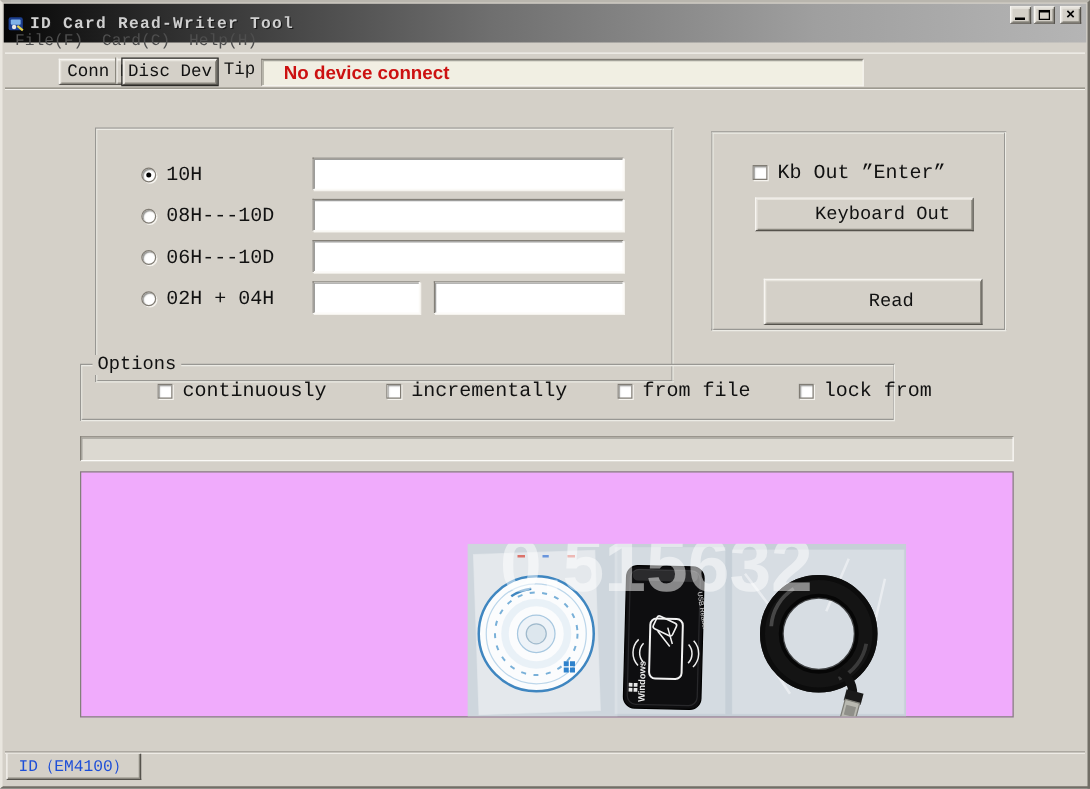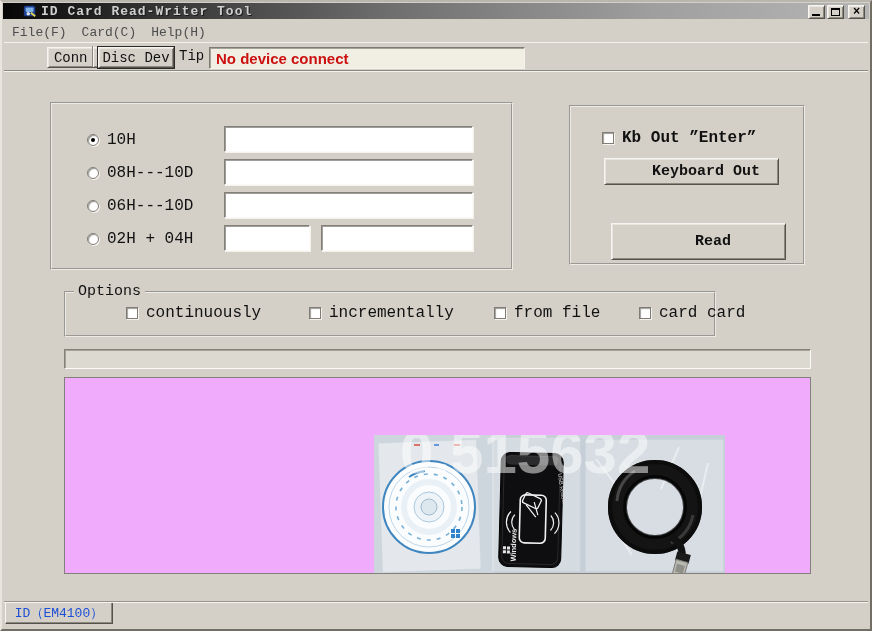--- a/index.html
+++ b/index.html
@@ -6,23 +6,23 @@
   *{box-sizing:border-box;}
   .window{
     position:relative;width:872px;height:631px;background:#d4d0c8;
     font-family:"Liberation Mono","DejaVu Sans Mono",monospace;color:#111;
     border-left:2px solid #e9e6df;border-top:2px solid #b9b6ae;
     border-right:2px solid #716e66;border-bottom:2px solid #716e66;
     overflow:hidden;
   }
   
   .titlebar{
-    position:absolute;left:1px;top:1px;right:1px;height:16px;
+    position:absolute;left:1px;top:1px;right:1px;height:31px;
     background:linear-gradient(90deg,#060606 0%,#2e2e2e 15%,#6f6f6f 45%,#9f9f9f 75%,#b5b5b5 100%);
-    display:flex;align-items:center;padding-left:20px;
+    display:flex;align-items:center;padding-left:3px;
   }
   .app-icon{width:14px;height:14px;margin-right:4px;flex:0 0 auto;}
   .title-text{
     font-size:13px;font-weight:bold;color:#cfcfcf;letter-spacing:1px;
     text-shadow:1px 1px 0 #1a1a1a;white-space:nowrap;
   }
   .win-controls{position:absolute;right:4px;top:2px;display:flex;gap:2px;}
   .win-btn{
     width:17px;height:14px;background:#d4d0c8;position:relative;cursor:default;
     border:1px solid;border-color:#f7f5f1 #55524c #55524c #f7f5f1;
@@ -53,25 +53,25 @@
     box-shadow:inset 1px 1px 0 #e8e5de,inset -1px -1px 0 #8b887f;
     display:flex;align-items:center;justify-content:center;white-space:nowrap;
   }
   .tb-btn.default{outline:1px solid #2b2a27;}
   .tb-sep{
     position:absolute;left:88px;top:3px;height:21px;width:2px;
     border-left:1px solid #8b887f;border-right:1px solid #f7f5f1;
   }
   .tip-label{position:absolute;left:175px;top:5px;font-size:14px;color:#111;}
   .tip-box{
-    position:absolute;left:205px;top:4px;width:316px;height:22px;
+    position:absolute;left:205px;top:4px;width:482px;height:22px;
     background:#f1efe3;
     border:1px solid;border-color:#807c74 #f5f3ee #f5f3ee #807c74;
     box-shadow:inset 1px 1px 0 rgba(70,70,64,.45);
-    display:flex;align-items:center;padding-left:6px;
+    display:flex;align-items:center;padding-left:17px;
   }
   .tip-text{
     font-family:"Liberation Sans","DejaVu Sans",sans-serif;
     font-size:15px;font-weight:bold;color:#cc1111;white-space:nowrap;
   }
   
   .groupbox{position:absolute;border:2px groove #ecebe5;}
   .gb-label{
     position:absolute;top:-9px;left:8px;background:#d4d0c8;
     padding:0 4px;font-size:15px;color:#111;line-height:16px;
@@ -162,56 +162,56 @@
   <div class="toolbar">
     <div class="tb-btn" style="left:3px;top:4px;width:81px;height:21px;margin-left:40px;">Conn Dev</div>
     <div class="tb-sep"></div>
     <div class="tb-btn default" style="left:94px;top:4px;width:76px;height:21px;">Disc Dev</div>
     <span class="tip-label">Tip</span>
     <div class="tip-box">
       <span class="tip-text">No device connect</span>
     </div>
   </div>
 
-  <div class="groupbox" style="left:48px;top:100px;width:463px;height:168px;">
+  <div class="groupbox" style="left:74px;top:100px;width:463px;height:204px;">
     <span class="radio selected" style="left:35px;top:30px;"></span>
     <span class="rlabel" style="left:55px;top:28px;">10H</span>
     <input class="field" style="left: 172px; top: 22px; width: 249px;" value="">
 
     <span class="radio" style="left:35px;top:63px;"></span>
     <span class="rlabel" style="left:55px;top:61px;">08H---10D</span>
     <input class="field" style="left: 172px; top: 55px; width: 249px;" value="">
 
     <span class="radio" style="left:35px;top:96px;"></span>
     <span class="rlabel" style="left:55px;top:94px;">06H---10D</span>
     <input class="field" style="left: 172px; top: 88px; width: 249px;" value="">
 
     <span class="radio" style="left:35px;top:129px;"></span>
     <span class="rlabel" style="left:55px;top:127px;">02H + 04H</span>
     <input class="field" style="left: 172px; top: 121px; width: 86px;" value="">
     <input class="field" style="left: 269px; top: 121px; width: 152px;" value="">
   </div>
 
-  <div class="groupbox" style="left:567px;top:103px;width:236px;height:160px;font-weight:bold;">
+  <div class="groupbox" style="left:567px;top:103px;width:236px;height:160px;">
     <span class="checkbox" style="left:31px;top:25px;"></span>
     <span class="clabel" style="left:51px;top:24px;">Kb Out ”Enter”</span>
     <div class="push-btn" style="left:33px;top:51px;width:175px;height:27px;">Keyboard Out</div>
     <div class="push-btn" style="left:40px;top:116px;width:175px;height:37px;">Read</div>
   </div>
 
   <div class="groupbox" style="left:62px;top:289px;width:652px;height:46px;padding-left:20px;">
     <span class="gb-label">Options</span>
     <span class="checkbox" style="left:60px;top:14px;"></span>
     <span class="clabel" style="left:80px;top:13px;">continuously</span>
     <span class="checkbox" style="left:243px;top:14px;"></span>
     <span class="clabel" style="left:263px;top:13px;">incrementally</span>
     <span class="checkbox" style="left:428px;top:14px;"></span>
     <span class="clabel" style="left:448px;top:13px;">from file</span>
     <span class="checkbox" style="left:573px;top:14px;"></span>
-    <span class="clabel" style="left:593px;top:13px;">card card</span>
+    <span class="clabel" style="left:593px;top:13px;">lock from</span>
   </div>
 
   <div class="progress"></div>
 
   <div class="whitebox">
     <svg class="photo" viewBox="0 0 351 139">
 
       <rect width="351" height="139" fill="#c6cfd7"></rect>
       <rect x="0" y="0" width="120" height="139" fill="#d3dbe1" opacity="0.6"></rect>
 

